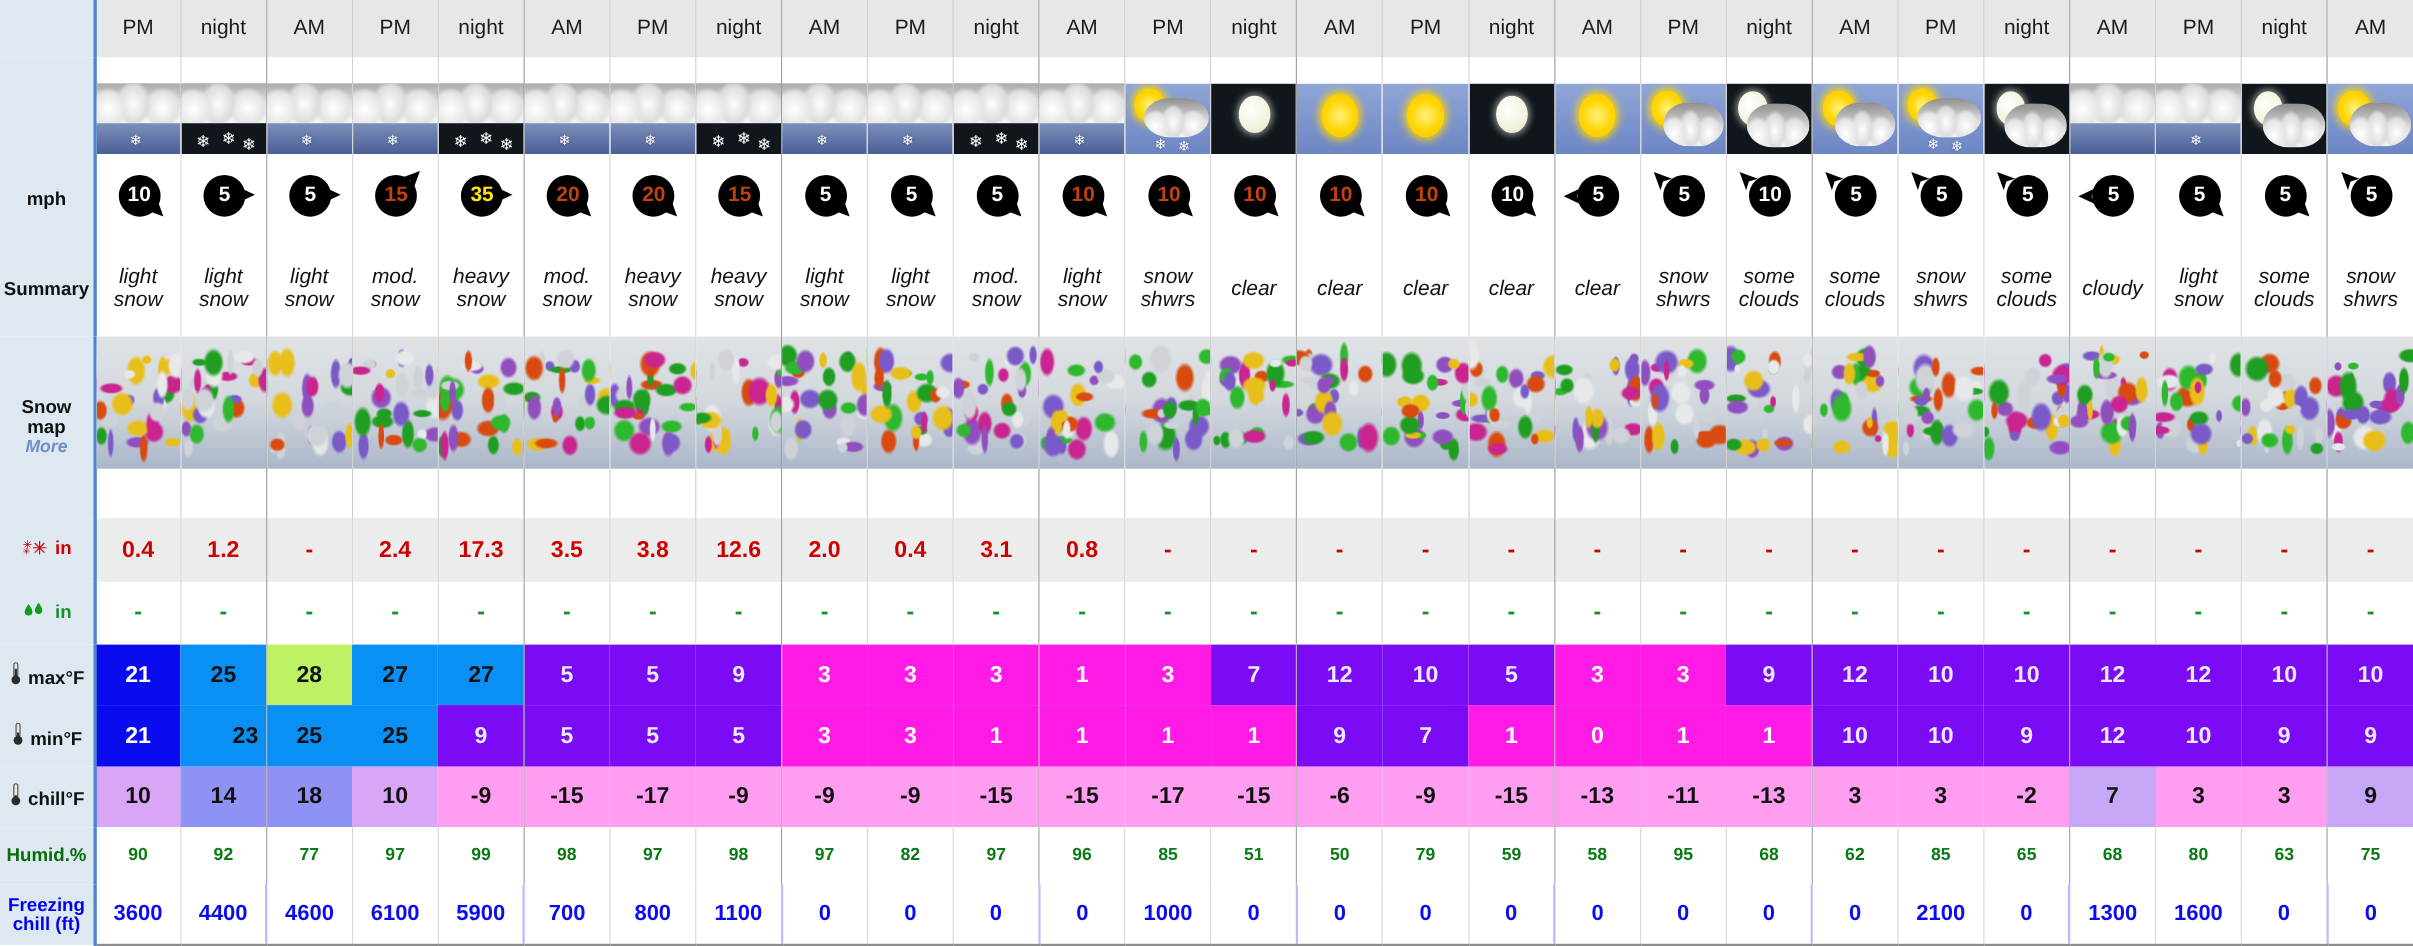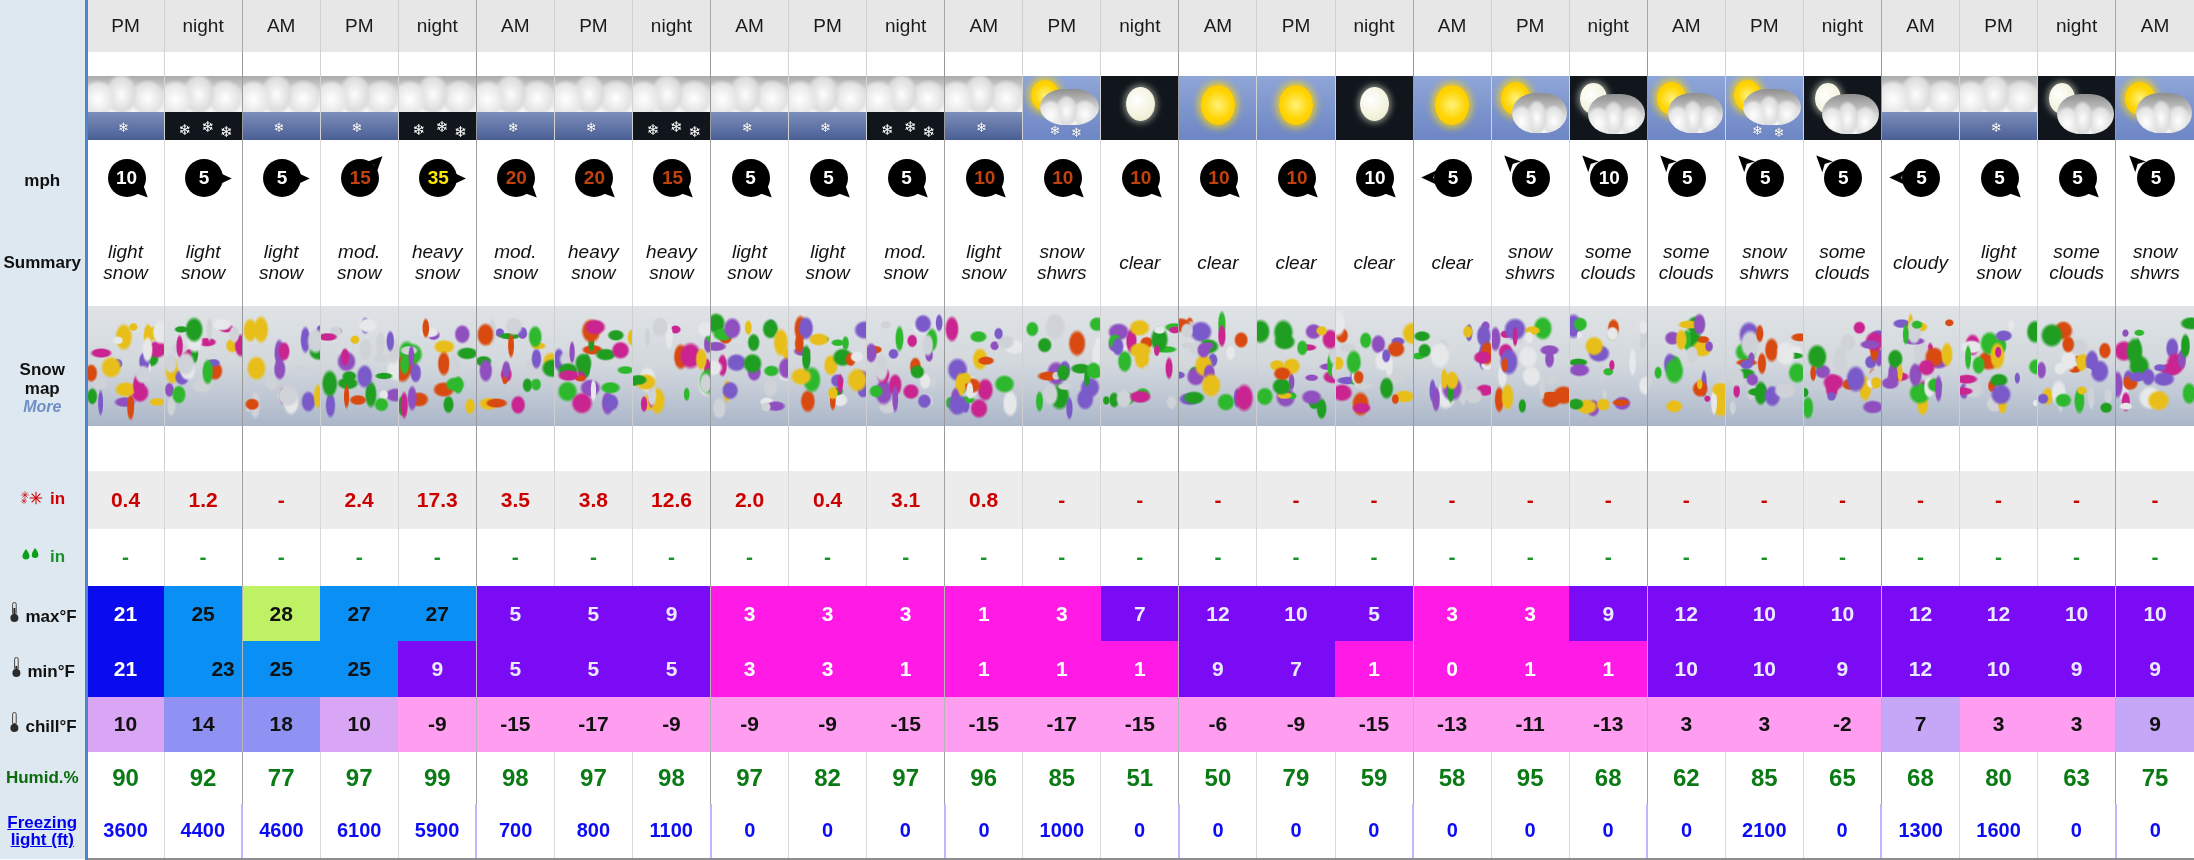--- a/index.html
+++ b/index.html
@@ -189,35 +189,35 @@
     text-align: center; vertical-align: middle;
     font-weight: bold; font-size: 21px;
     border-left: 1px solid transparent;
   }
   .tempcell.grp { border-left: 1px solid #b6b6b6; }
 
   
   .humidcell {
     height: 38px;
     text-align: center; vertical-align: middle;
-    font-weight: bold; font-size: 24px;
+    font-weight: bold; font-size: 16px;
     color: #0a7a14; background: #ffffff;
     border-left: 1px solid #d8d8d8;
   }
   .humidcell.grp { border-left: 1px solid #a0a0a0; }
   .freezecell {
     height: 40px;
     text-align: center; vertical-align: middle;
     font-weight: bold; font-size: 20px;
     color: #0b0bf5; background: #ffffff;
     border-left: 1px solid #d8d8d8;
     border-bottom: 2px solid #8d8d8d;
   }
   .freezecell.grp { border-left: 2px solid #c4b5fd; }
-  .sidecell.lastrow { border-bottom: 0; text-decoration: underline; }
+  .sidecell.lastrow { border-bottom: 0; }
 </style>
 </head>
 <body>
 
 <div id="page">
 <table class="fc">
   <colgroup id="colgrp">
         <col style="width:86px">
         <col style="width:78.07407407407408px">
         <col style="width:78.07407407407408px">
@@ -873,21 +873,21 @@
           <td class="humidcell">65</td>
           <td class="humidcell grp">68</td>
           <td class="humidcell">80</td>
           <td class="humidcell">63</td>
           <td class="humidcell grp">75</td>
         </tr>
 
   <tr>
     <td class="sidecell side-freeze lastrow">
       <span>Freezing</span><br>
-      <span>light (ft)</span>
+      <span>chill (ft)</span>
     </td>
   <td class="freezecell grp">3600</td>
           <td class="freezecell">4400</td>
           <td class="freezecell grp">4600</td>
           <td class="freezecell">6100</td>
           <td class="freezecell">5900</td>
           <td class="freezecell grp">700</td>
           <td class="freezecell">800</td>
           <td class="freezecell">1100</td>
           <td class="freezecell grp">0</td>

